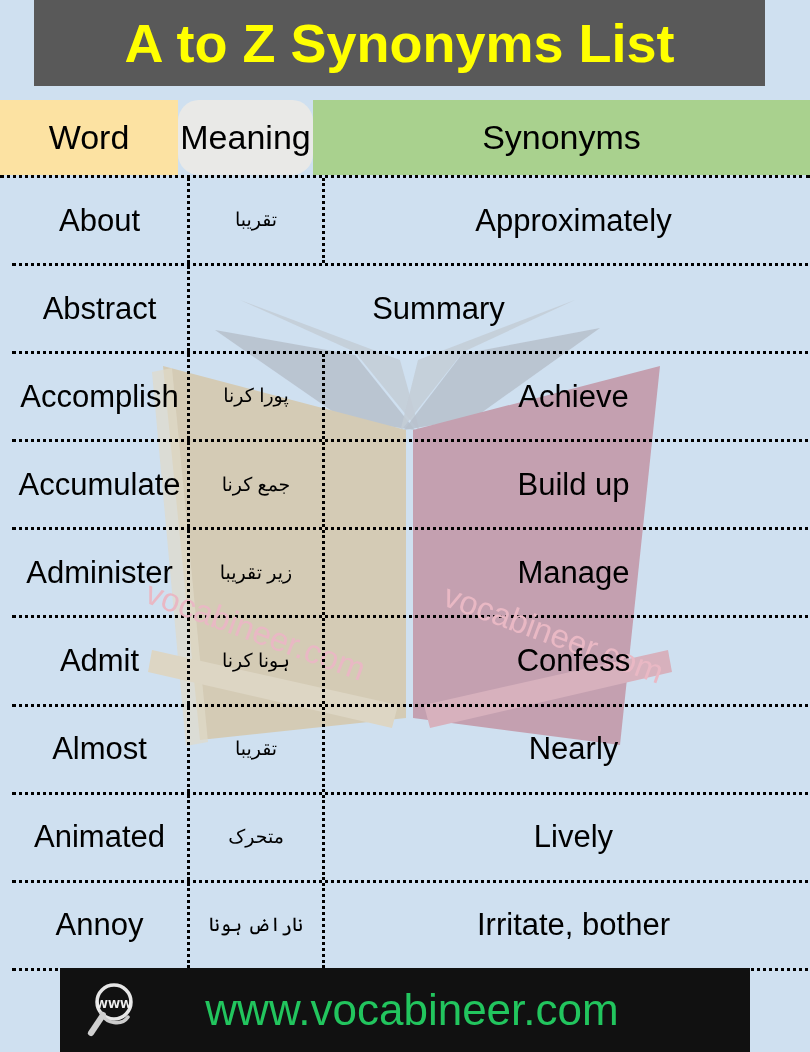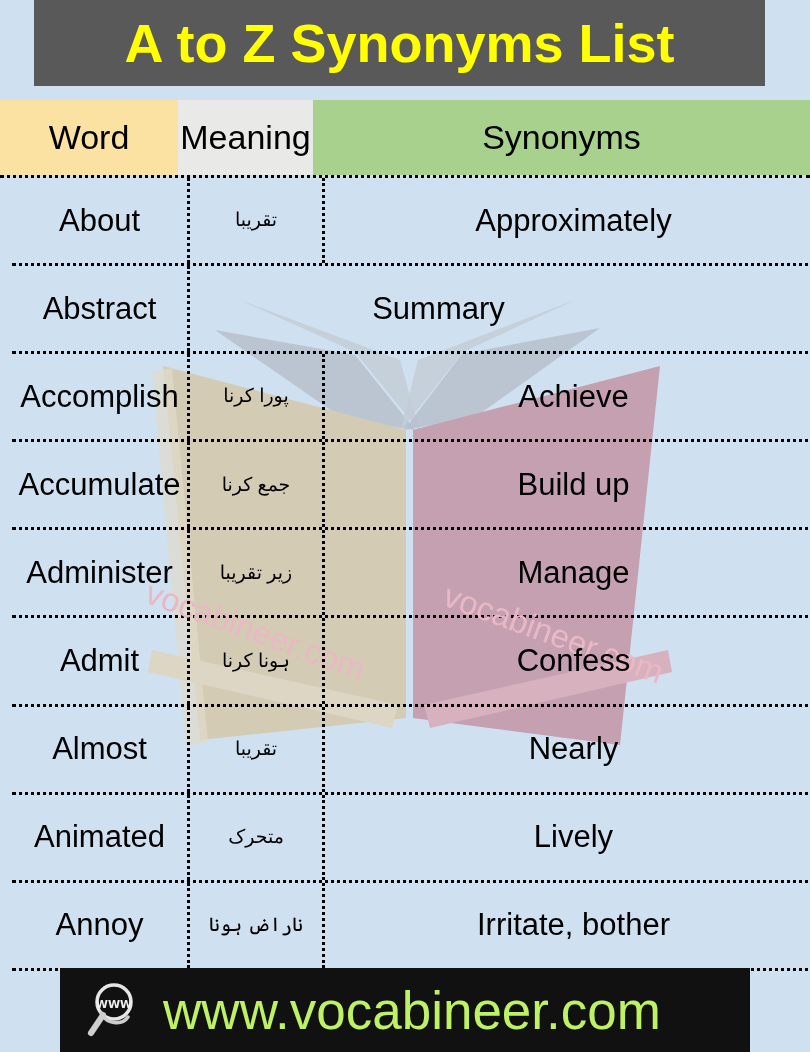--- a/index.html
+++ b/index.html
@@ -77,21 +77,21 @@
   .c-mean   { width: 135px; }
   .c-syn    { width: 497px; }
 
   
   #head-row { height: 75px; }
   #head-row .cell {
     font-size: 34px;
     font-weight: normal;
   }
   #head-word { background: #fce2a2; }
-  #head-mean { background: #e9e9e7; }
+  #head-mean { background: #e9e9e7; border-radius: 21px; }
   #head-syn  { background: #a9d18e; }
 
   
   .body-row {
     height: 88.1px;
     border-bottom: 3px dotted #000000;
     margin-left: 12px;
   }
   .body-row .cell {
     border-right: 3px dotted #000000;
@@ -135,23 +135,23 @@
   }
   #footer-icon {
     margin-left: 22px;
     width: 62px;
     height: 62px;
     flex: 0 0 auto;
   }
   #footer-url {
     flex: 1 1 auto;
     text-align: center;
-    color: #bef264;
-    font-family: "Liberation Sans", sans-serif;
-    font-size: 53px;
+    color: #22c55e;
+    font-family: "Liberation Sans", sans-serif;
+    font-size: 44px;
     letter-spacing: 0px;
     padding-right: 70px;
     white-space: nowrap;
   }
 </style>
 </head>
 <body>
 
 <div id="page">
 

